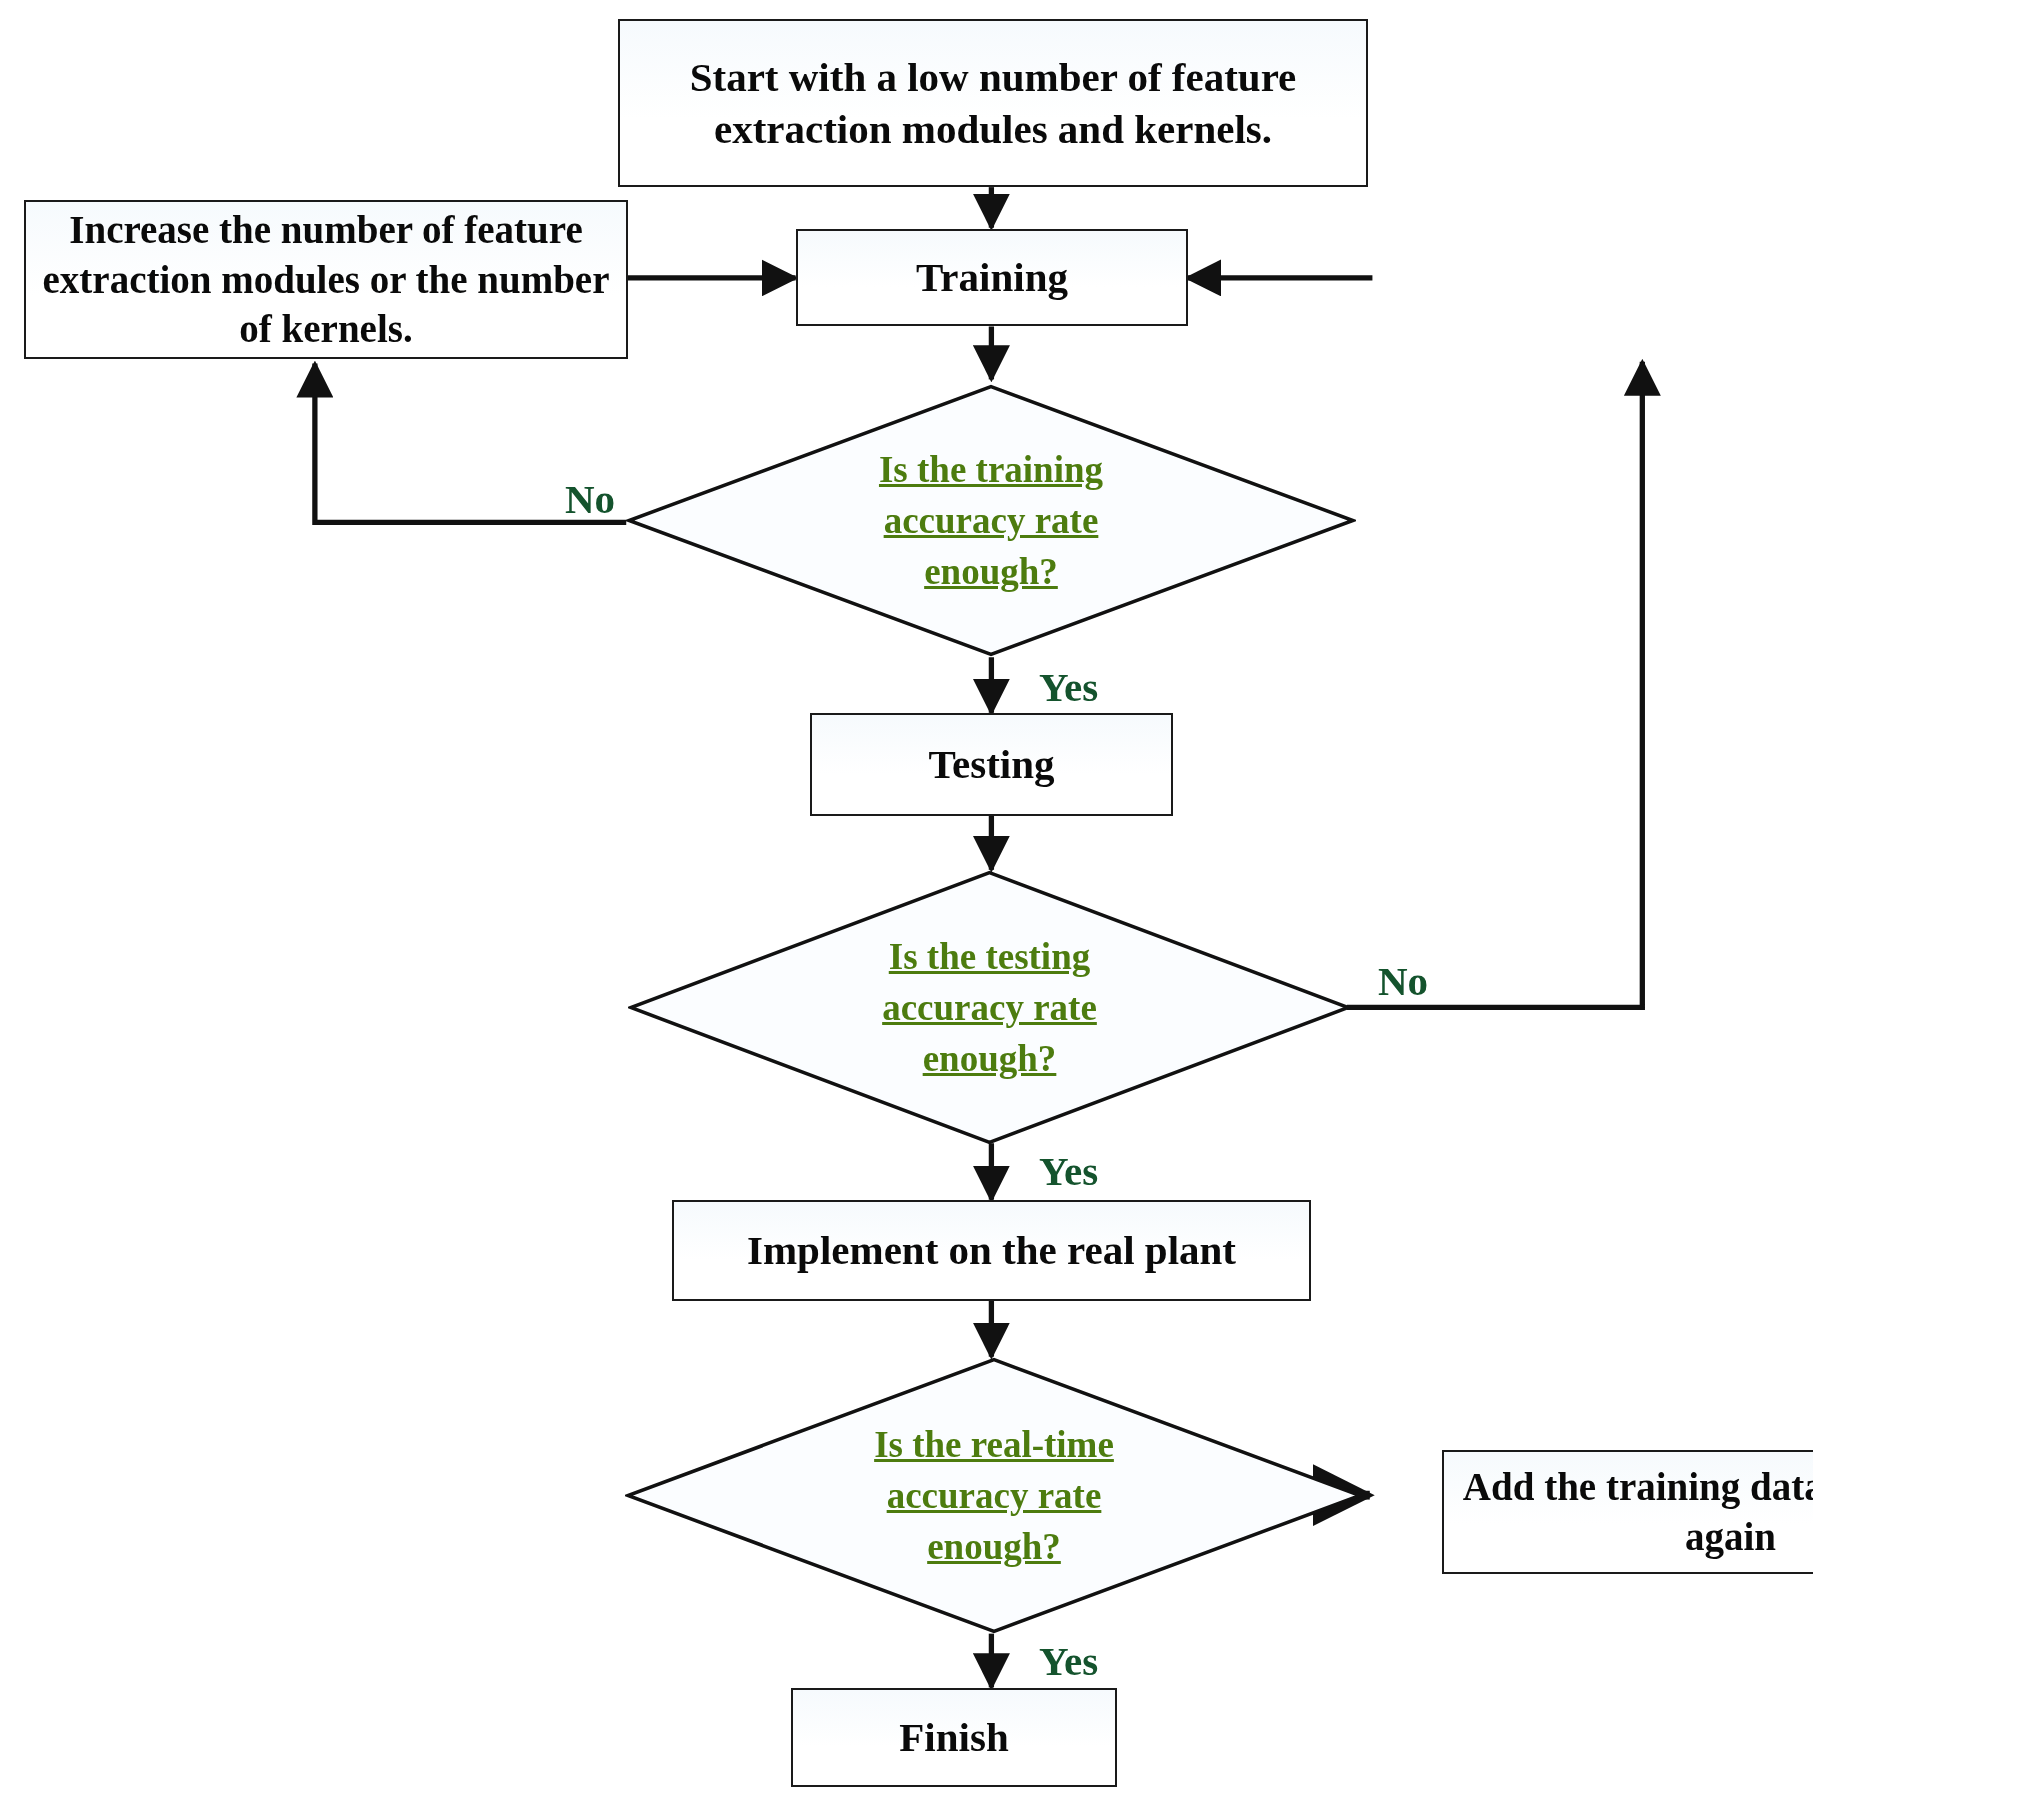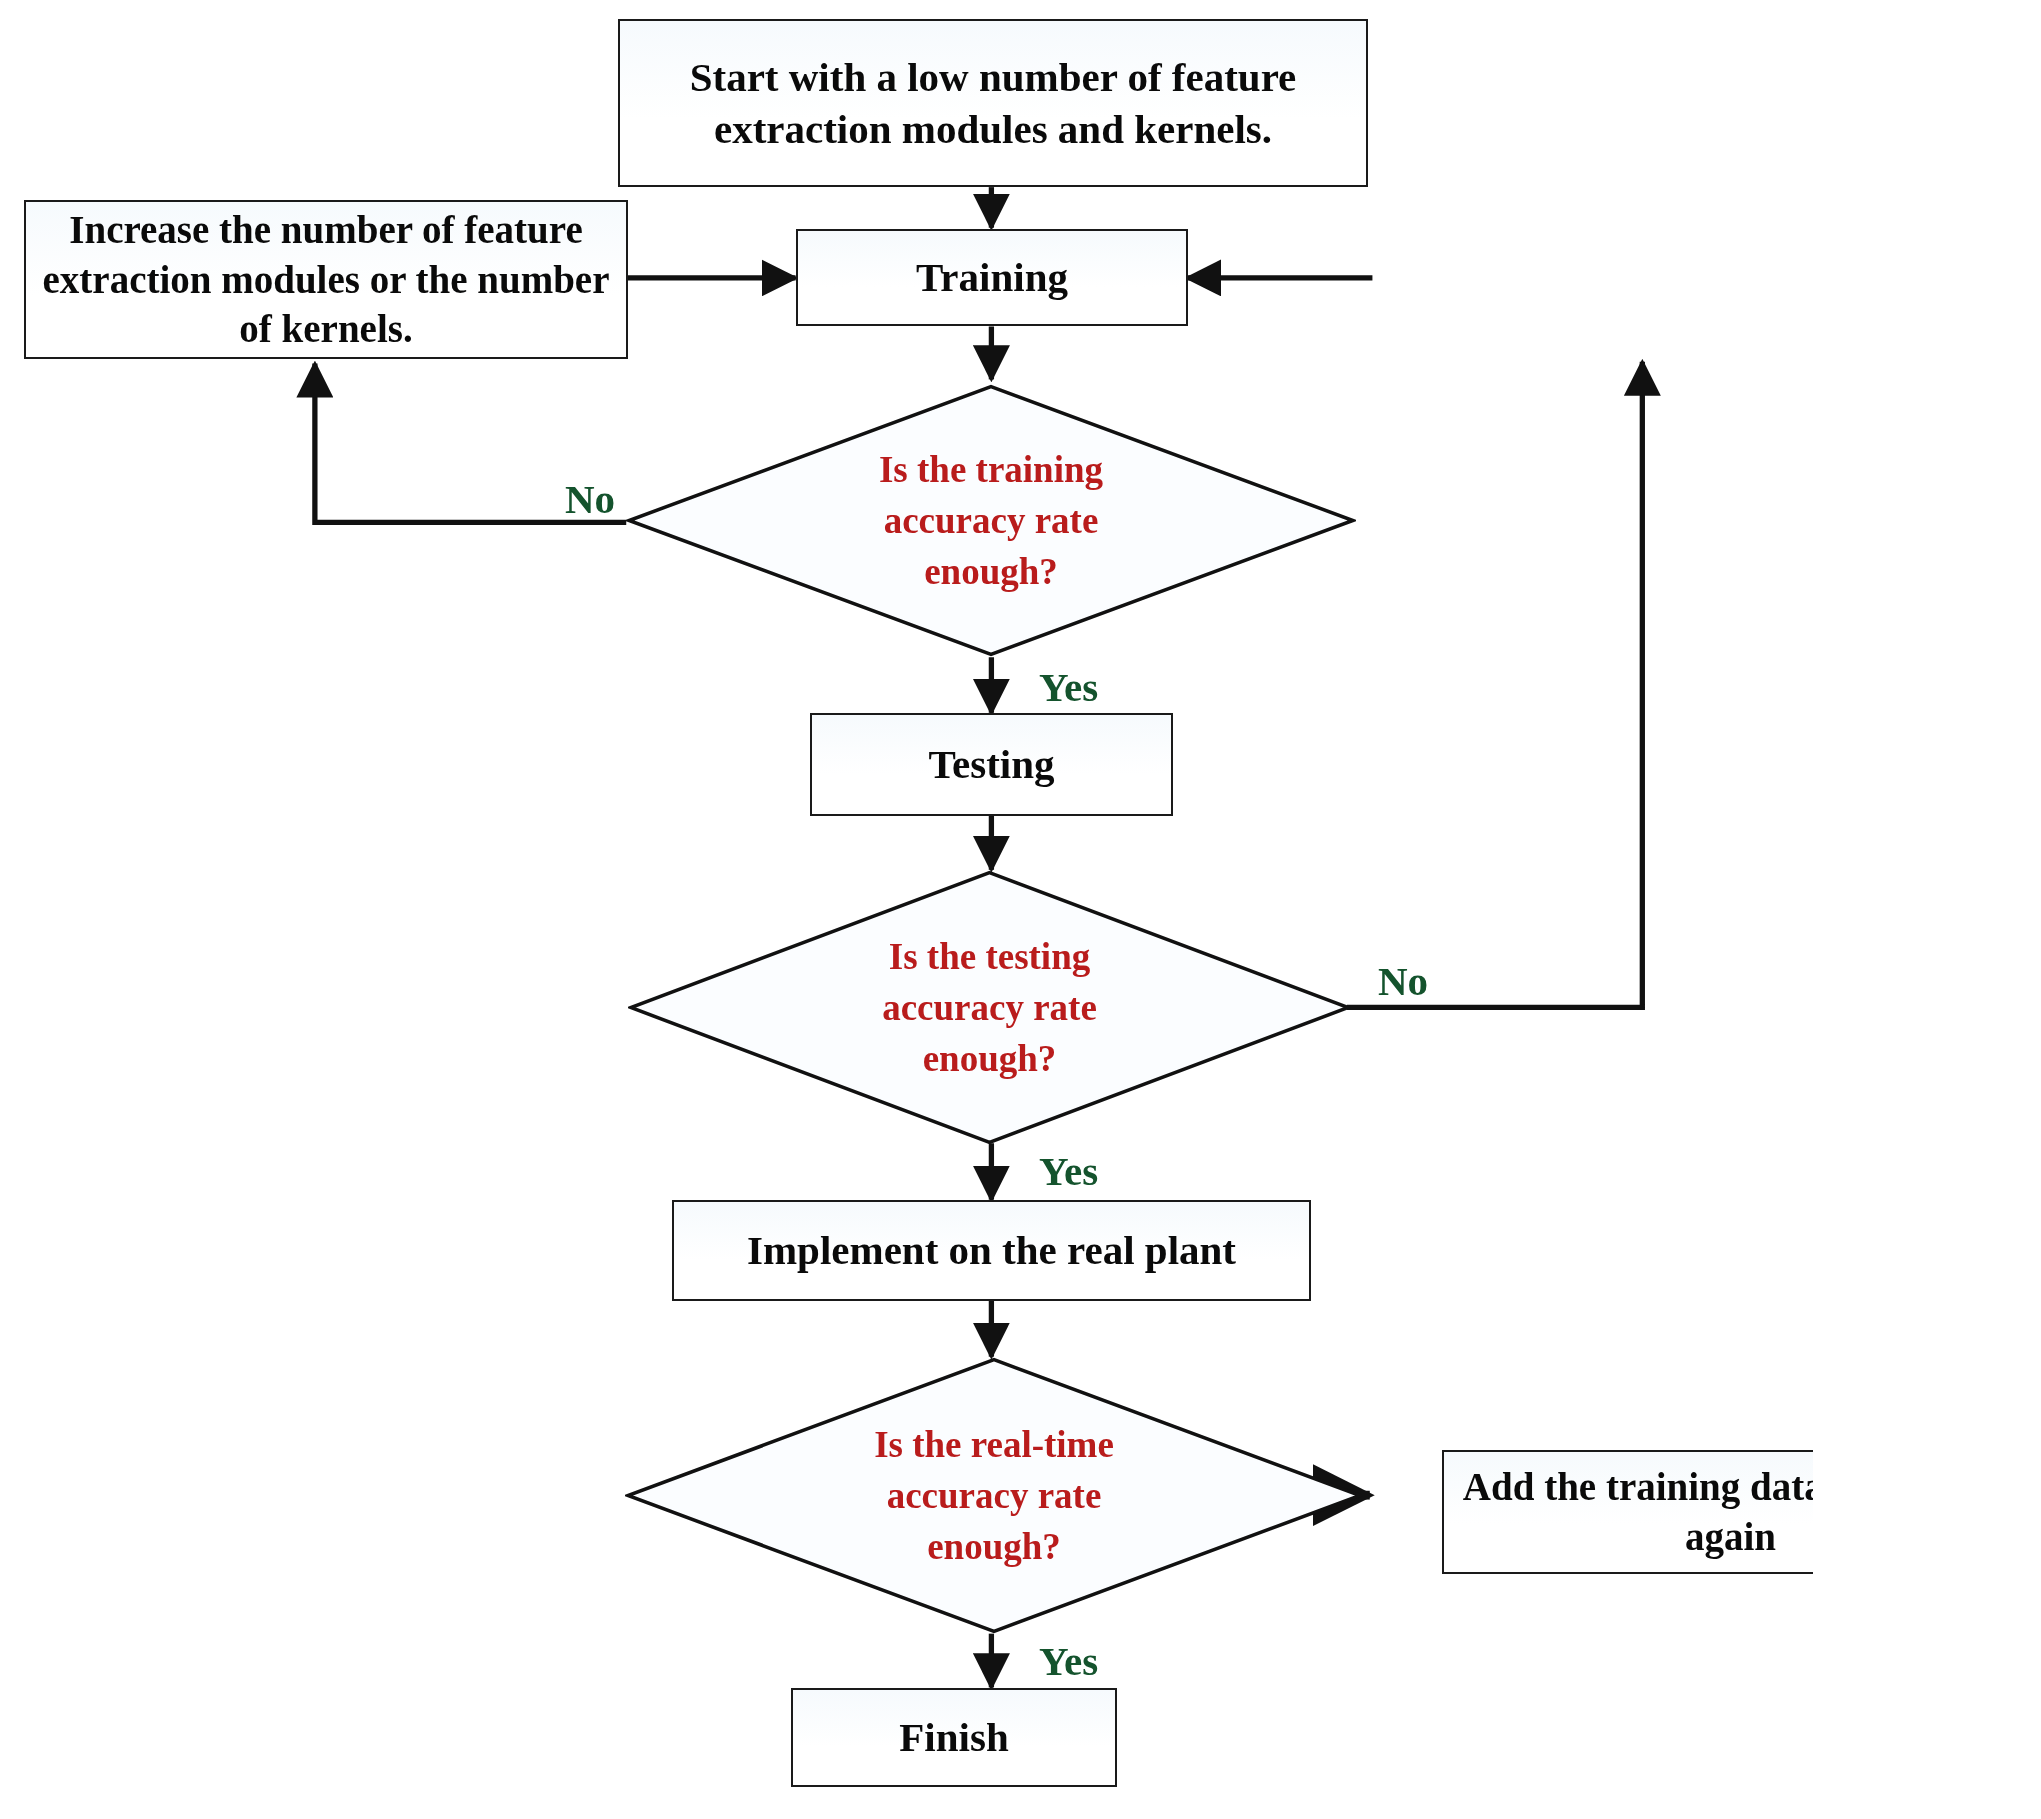--- a/index.html
+++ b/index.html
@@ -51,23 +51,24 @@
     position: absolute;
     left: 0;
     top: 0;
     width: 100%;
     height: 100%;
     display: flex;
     align-items: center;
     justify-content: center;
     text-align: center;
     font-weight: bold;
-    color: #b91c1c;
+    color: #4d7c0f;
     line-height: 1.38;
     white-space: pre-line;
+    text-decoration: underline;
   }
   .edge-label {
     position: absolute;
     font-weight: bold;
     color: #14532d;
     white-space: nowrap;
   }
   .f46 { font-size: 41px; }
   .f44 { font-size: 39px; }
   .f42 { font-size: 37px; }

